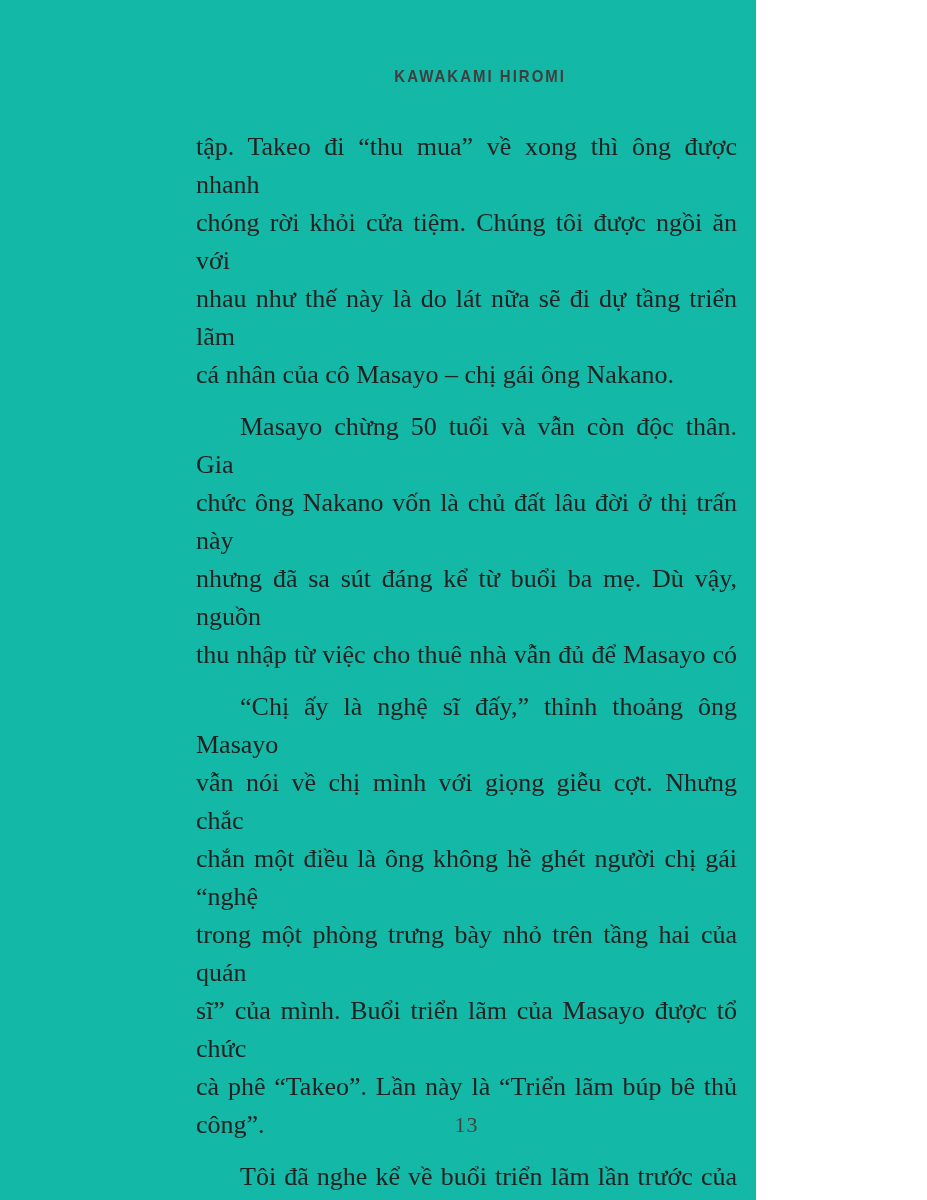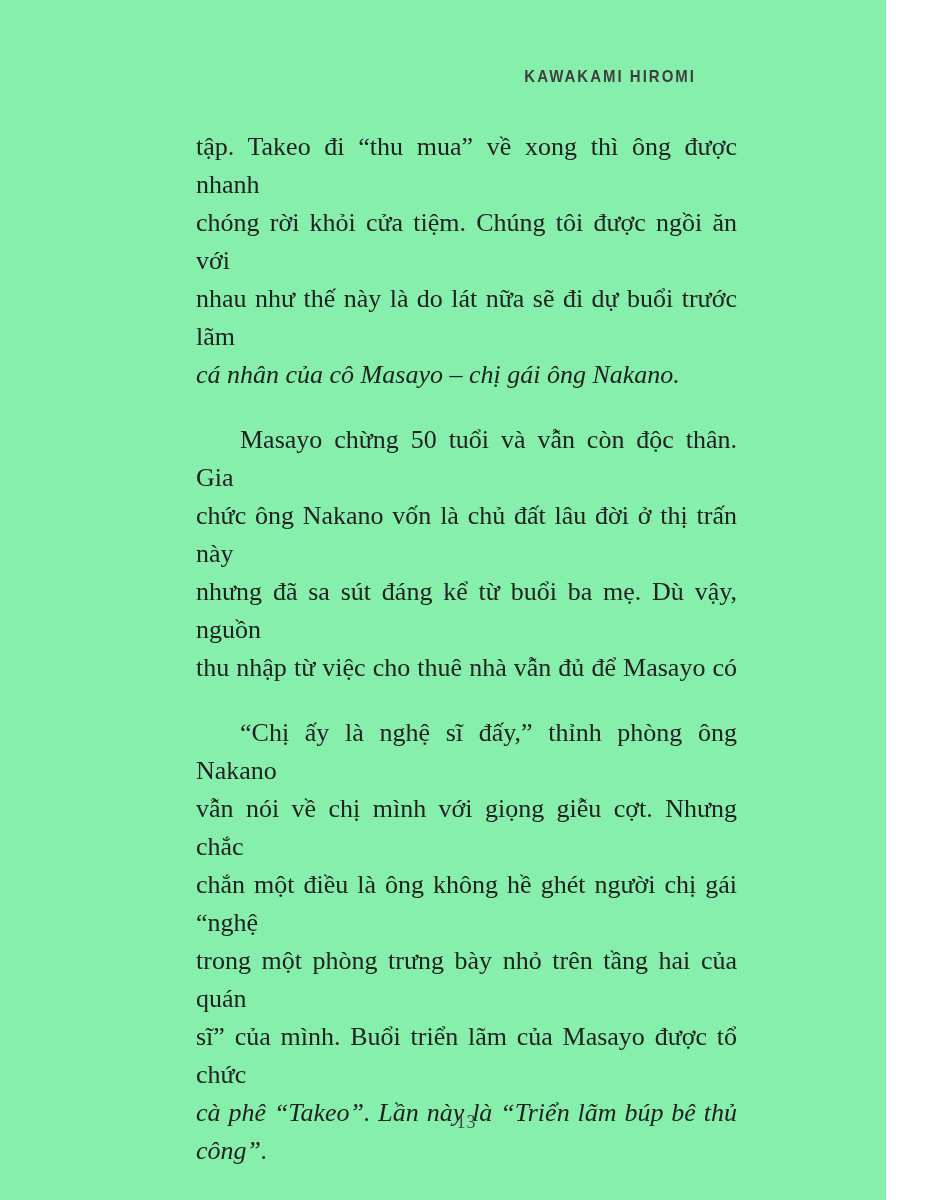--- a/index.html
+++ b/index.html
@@ -2,23 +2,23 @@
 <html lang="vi"><head>
 <meta charset="utf-8">
 <style>
   html, body {
     margin: 0;
     padding: 0;
     background: #ffffff;
   }
   .page {
     position: relative;
-    width: 886px;
+    width: 756px;
     height: 1200px;
-    background: #86efac;
+    background: #14b8a6;
     overflow: hidden;
   }
   .running-head {
     position: absolute;
     top: 67px;
     right: 190px;
     font-family: "Liberation Sans", sans-serif;
     font-weight: bold;
     font-size: 15px;
     letter-spacing: 2px;
@@ -30,65 +30,64 @@
     position: absolute;
     left: 196px;
     top: 128px;
     width: 541px;
     font-family: "Liberation Serif", "DejaVu Serif", serif;
     font-size: 26px;
     line-height: 38px;
     color: #222222;
   }
   .para { margin: 0; }
-  .para + .para { margin-top: 27px; }
+  .para + .para { margin-top: 14px; }
   .line {
     text-align: justify;
     text-align-last: justify;
   }
   .line.last {
     text-align-last: auto;
-    font-style: italic;
   }
   .line.first.indented {
     text-indent: 44px;
   }
   .page-number {
     position: absolute;
     top: 1112px;
     left: 196px;
     width: 541px;
     text-align: center;
     font-family: "Liberation Serif", "DejaVu Serif", serif;
-    font-size: 18px;
+    font-size: 22px;
     letter-spacing: 1px;
     color: #454545;
   }
 </style>
 </head>
 <body>
 
 <div class="page">
   <div class="running-head">KAWAKAMI HIROMI</div>
 
   <main class="body-text" id="paragraphs">
       <div class="para">
         <div class="line first">tập. Takeo đi “thu mua” về xong thì ông được nhanh</div>
         <div class="line">chóng rời khỏi cửa tiệm. Chúng tôi được ngồi ăn với</div>
-        <div class="line">nhau như thế này là do lát nữa sẽ đi dự buổi trước lãm</div>
+        <div class="line">nhau như thế này là do lát nữa sẽ đi dự tầng triển lãm</div>
         <div class="line last">cá nhân của cô Masayo – chị gái ông Nakano.</div>
       </div>
       <div class="para">
         <div class="line first indented">Masayo chừng 50 tuổi và vẫn còn độc thân. Gia</div>
         <div class="line">chức ông Nakano vốn là chủ đất lâu đời ở thị trấn này</div>
         <div class="line">nhưng đã sa sút đáng kể từ buổi ba mẹ. Dù vậy, nguồn</div>
         <div class="line">thu nhập từ việc cho thuê nhà vẫn đủ để Masayo có</div>
       </div>
       <div class="para">
-        <div class="line first indented">“Chị ấy là nghệ sĩ đấy,” thỉnh phòng ông Nakano</div>
+        <div class="line first indented">“Chị ấy là nghệ sĩ đấy,” thỉnh thoảng ông Masayo</div>
         <div class="line">vẫn nói về chị mình với giọng giễu cợt. Nhưng chắc</div>
         <div class="line">chắn một điều là ông không hề ghét người chị gái “nghệ</div>
         <div class="line">trong một phòng trưng bày nhỏ trên tầng hai của quán</div>
         <div class="line">sĩ” của mình. Buổi triển lãm của Masayo được tổ chức</div>
         <div class="line last">cà phê “Takeo”. Lần này là “Triển lãm búp bê thủ công”.</div>
       </div>
       <div class="para">
         <div class="line first indented">Tôi đã nghe kể về buổi triển lãm lần trước của</div>
       </div>
     </main>

